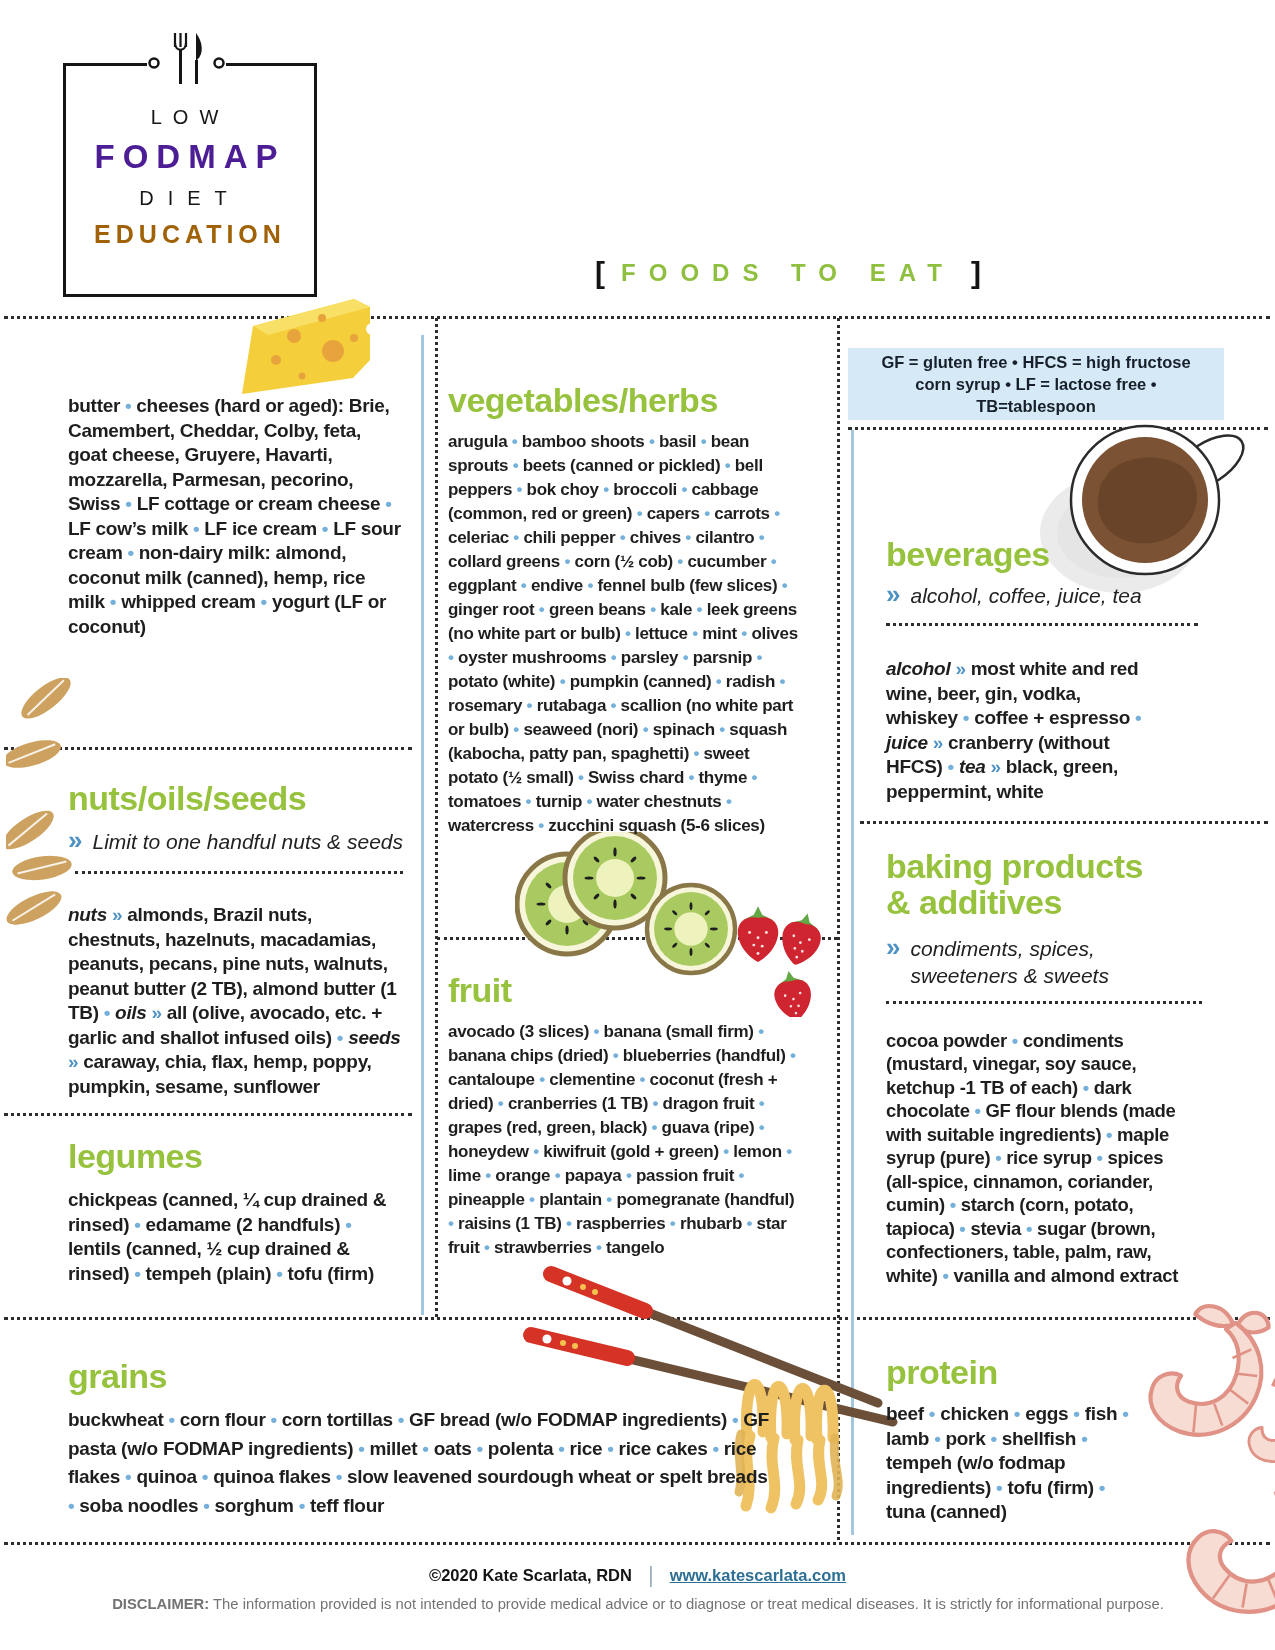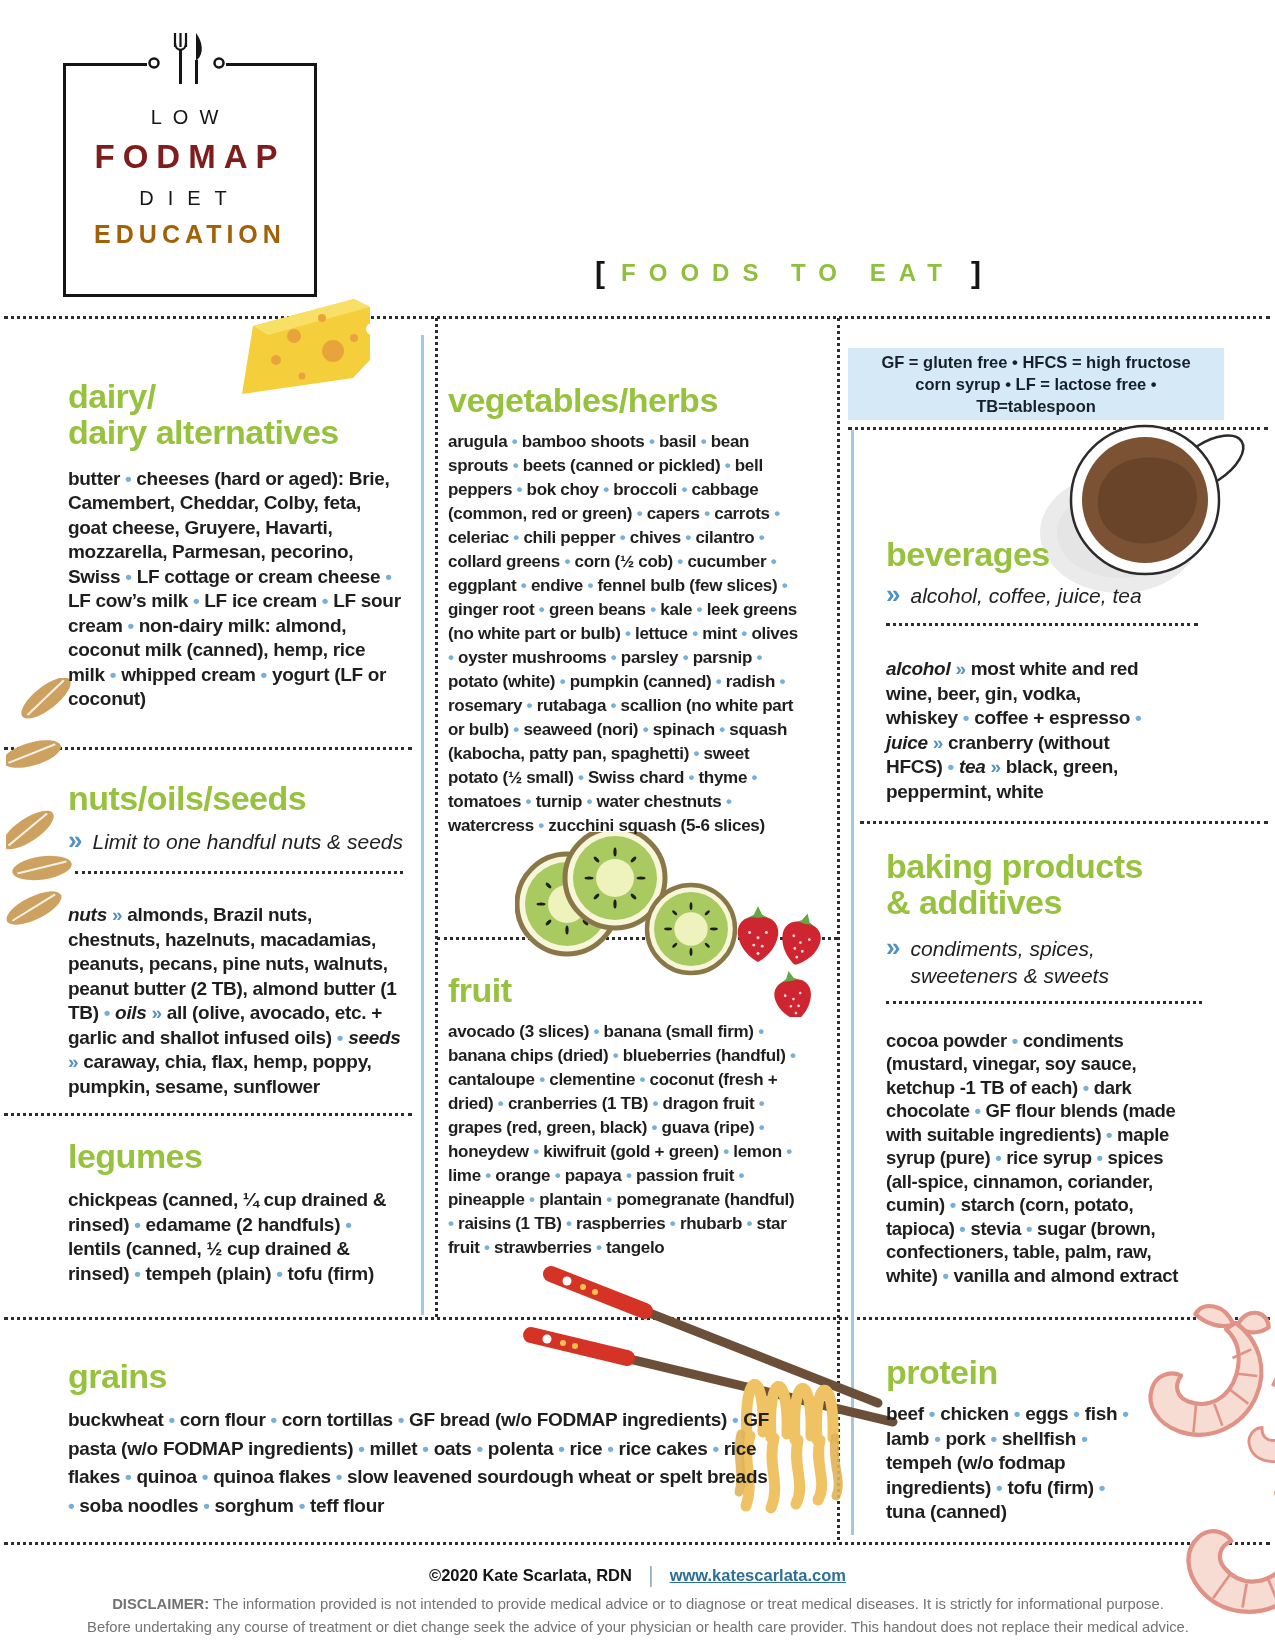--- a/index.html
+++ b/index.html
@@ -20,21 +20,21 @@
   .sub{display:flex;align-items:flex-start;font-size:21px;font-style:italic;color:#222;}
   .sub .chev{font-size:26px;line-height:24px;margin-right:10px;font-style:normal;}
   .sub i{display:block;line-height:27px;}
   
   .dotted-h{border-top:3.2px dotted #2d2d2d;height:0;}
   .dotted-v{border-left:3.2px dotted #2d2d2d;width:0;}
   .blue-v{width:2.5px;background:#a4c7e0;}
   
   .logo-box{border:3px solid #151515;box-sizing:border-box;text-align:center;}
   .logo-l1{font-size:20px;letter-spacing:11px;margin-top:40px;color:#151515;}
-  .logo-l2{font-size:33px;font-weight:bold;letter-spacing:8px;margin-top:9px;color:#7f1d1d;}
+  .logo-l2{font-size:33px;font-weight:bold;letter-spacing:8px;margin-top:9px;color:#4c1d95;}
   .logo-l3{font-size:20px;letter-spacing:14px;margin-top:11px;color:#151515;}
   .logo-l4{font-size:25px;font-weight:bold;letter-spacing:5px;margin-top:10px;color:#a16207;}
   
   .title{color:#7db2da;font-weight:200;font-size:90px;line-height:92px;letter-spacing:2px;text-align:center;}
   .tagline{text-align:center;white-space:nowrap;}
   .tagline .bracket{font-size:30px;font-weight:bold;color:#141414;vertical-align:-2px;}
   .tagline .tag{font-size:24px;font-weight:bold;color:#8fbf3f;letter-spacing:13px;margin:0 16px;}
   
   .legend{background:#d6e9f6;display:flex;align-items:center;justify-content:center;text-align:center;
           font-weight:bold;font-size:16.5px;line-height:1.35;padding:0 18px;box-sizing:border-box;color:#17202a;}
@@ -247,24 +247,20 @@
     <line x1="57.5" y1="30" x2="57.5" y2="54" stroke="#151515" stroke-width="3"></line>
   </svg>
 
   <div class="abs title" style="left:338px;top:70px;width:900px;">
   </div>
   <div class="abs tagline" style="left:338px;top:256px;width:900px;">
     <span class="bracket">[</span><span class="tag">FOODS TO EAT</span><span class="bracket">]</span>
   </div>
 
   <div class="abs" style="left:68px;top:378px;width:336px;">
-    <div class="h">
-      <div>dairy/</div>
-      <div>dairy alternatives</div>
-    </div>
     <div class="body" style="margin-top:16px;">butter<span class="dot"> • </span>cheeses (hard or aged): Brie, Camembert, Cheddar, Colby, feta, goat cheese, Gruyere, Havarti, mozzarella, Parmesan, pecorino, Swiss<span class="dot"> • </span>LF cottage or cream cheese<span class="dot"> • </span>LF cow’s milk<span class="dot"> • </span>LF ice cream<span class="dot"> • </span>LF sour cream<span class="dot"> • </span>non-dairy milk: almond, coconut milk (canned), hemp, rice milk<span class="dot"> • </span>whipped cream<span class="dot"> • </span>yogurt (LF or coconut)</div>
   </div>
 
   <div class="abs" style="left:68px;top:780px;width:336px;">
     <div class="h">nuts/oils/seeds</div>
     <div class="sub" style="margin-top:12px;">
       <span class="chev">»</span>
       <i>Limit to one handful nuts &amp; seeds</i>
     </div>
     <div class="body" style="margin-top:48px;"><i class="lbl">nuts</i><span class="chev"> » </span>almonds, Brazil nuts, chestnuts, hazelnuts, macadamias, peanuts, pecans, pine nuts, walnuts, peanut butter (2 TB), almond butter (1 TB)<span class="dot"> • </span><i class="lbl">oils</i><span class="chev"> » </span>all (olive, avocado, etc. + garlic and shallot infused oils)<span class="dot"> • </span><i class="lbl">seeds</i><span class="chev"> » </span>caraway, chia, flax, hemp, poppy, pumpkin, sesame, sunflower</div>
@@ -324,16 +320,15 @@
     <span>©2020 Kate Scarlata, RDN</span>
     <span class="sep">|</span>
     <a>www.katescarlata.com</a>
   </div>
 
   <div class="abs disc" style="left:58px;top:1593px;width:1160px;">
     <div>
       <b>DISCLAIMER:</b>
       <span>The information provided is not intended to provide medical advice or to diagnose or treat medical diseases. It is strictly for informational purpose.</span>
     </div>
-    <div>Before undertaking any course of treatment or diet change seek the advice of your physician or health care provider. This handout does not replace their medical advice.</div>
   </div>
 
 </div>
 
 </body></html>

